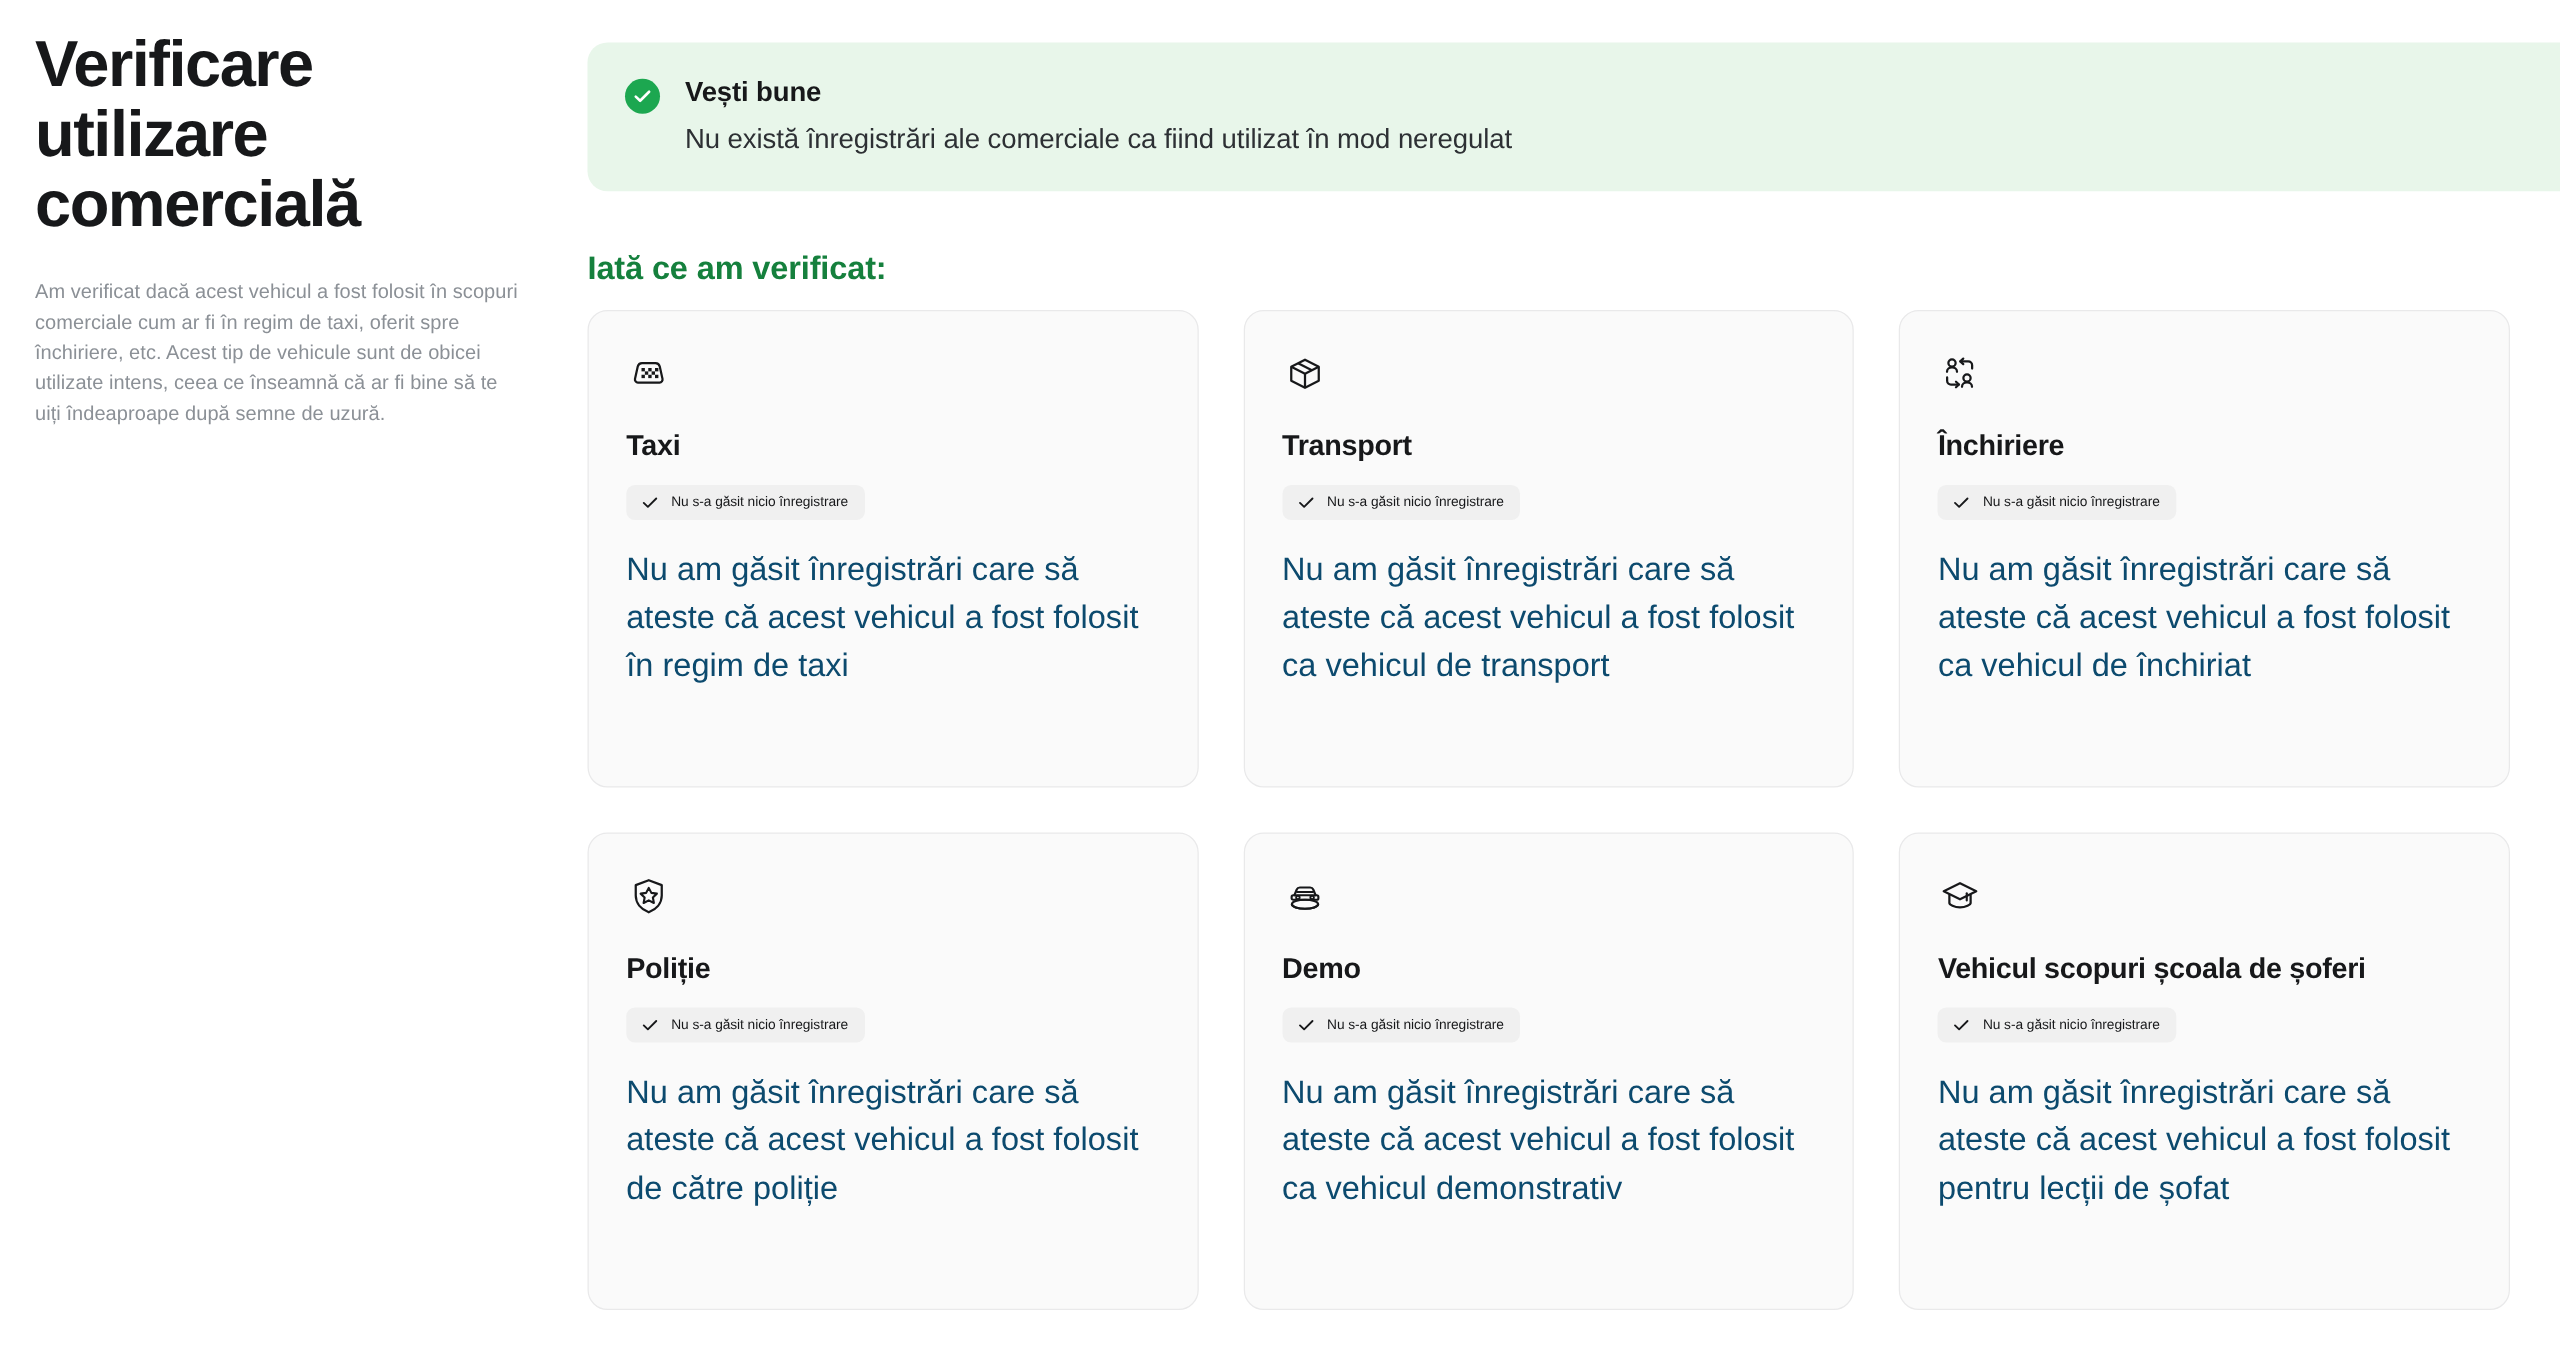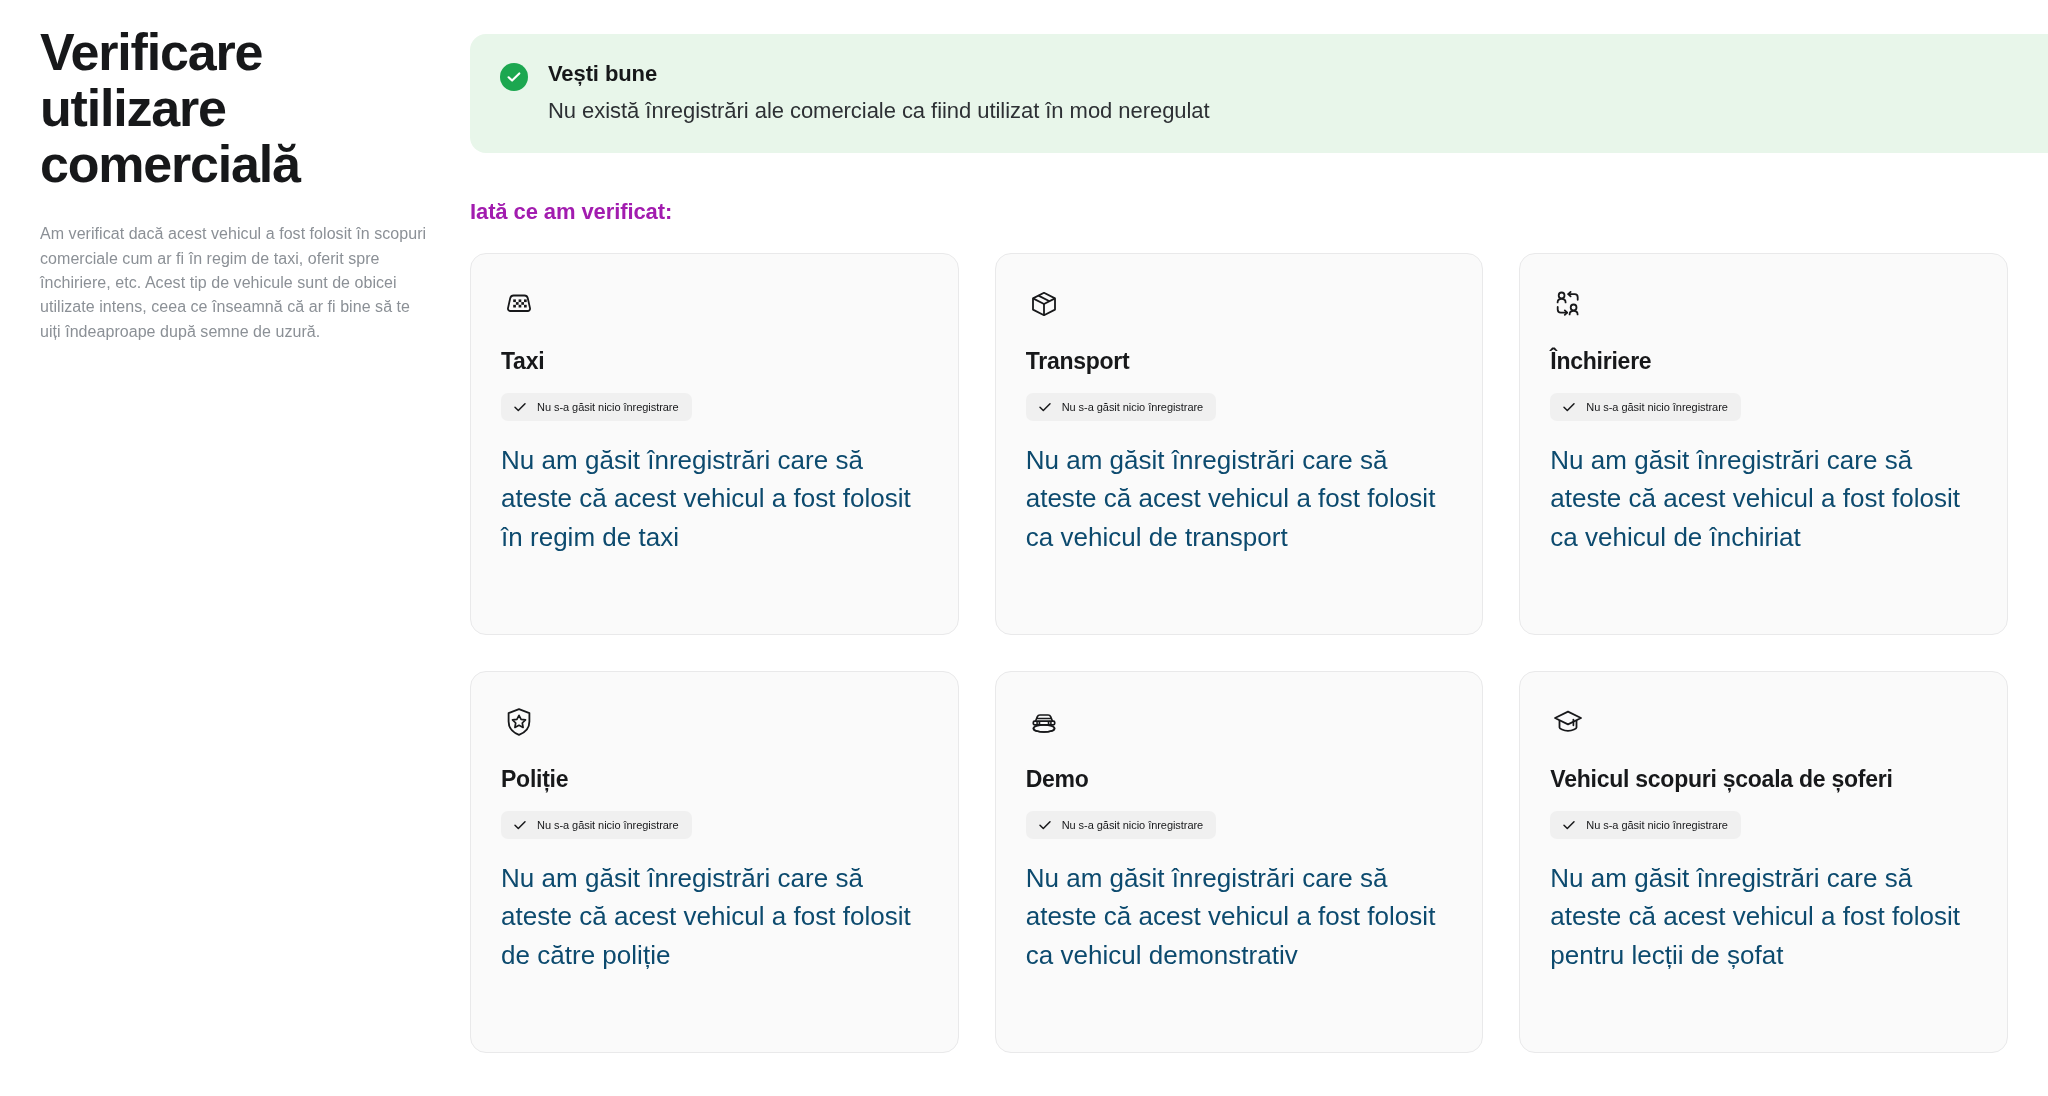--- a/index.html
+++ b/index.html
@@ -16,21 +16,21 @@
     position: relative;
     width: 2048px;
     height: 1096px;
     overflow: hidden;
     background: #ffffff;
   }
 
   
   .left-col {
     position: absolute;
-    left: 40px;
+    left: 28px;
     top: 24px;
     width: 400px;
   }
 
   .page-title {
     font-size: 52px;
     line-height: 1.08;
     font-weight: 700;
     letter-spacing: -1.2px;
     color: #17181a;
@@ -93,29 +93,29 @@
     font-size: 22px;
     font-weight: 400;
     color: #2d3034;
     line-height: 1.3;
     letter-spacing: -0.05px;
   }
 
   
   .section-heading {
     margin-top: 46px;
-    font-size: 22px;
+    font-size: 26px;
     font-weight: 700;
-    color: #a21caf;
+    color: #15803d;
     letter-spacing: -0.1px;
   }
 
   
   .card-grid {
-    margin-top: 28px;
+    margin-top: 18px;
     display: grid;
     grid-template-columns: repeat(3, 1fr);
     column-gap: 36px;
     row-gap: 36px;
     width: 1538px;
   }
 
   .card {
     background: #fafafa;
     border: 1px solid #e9e9ea;

